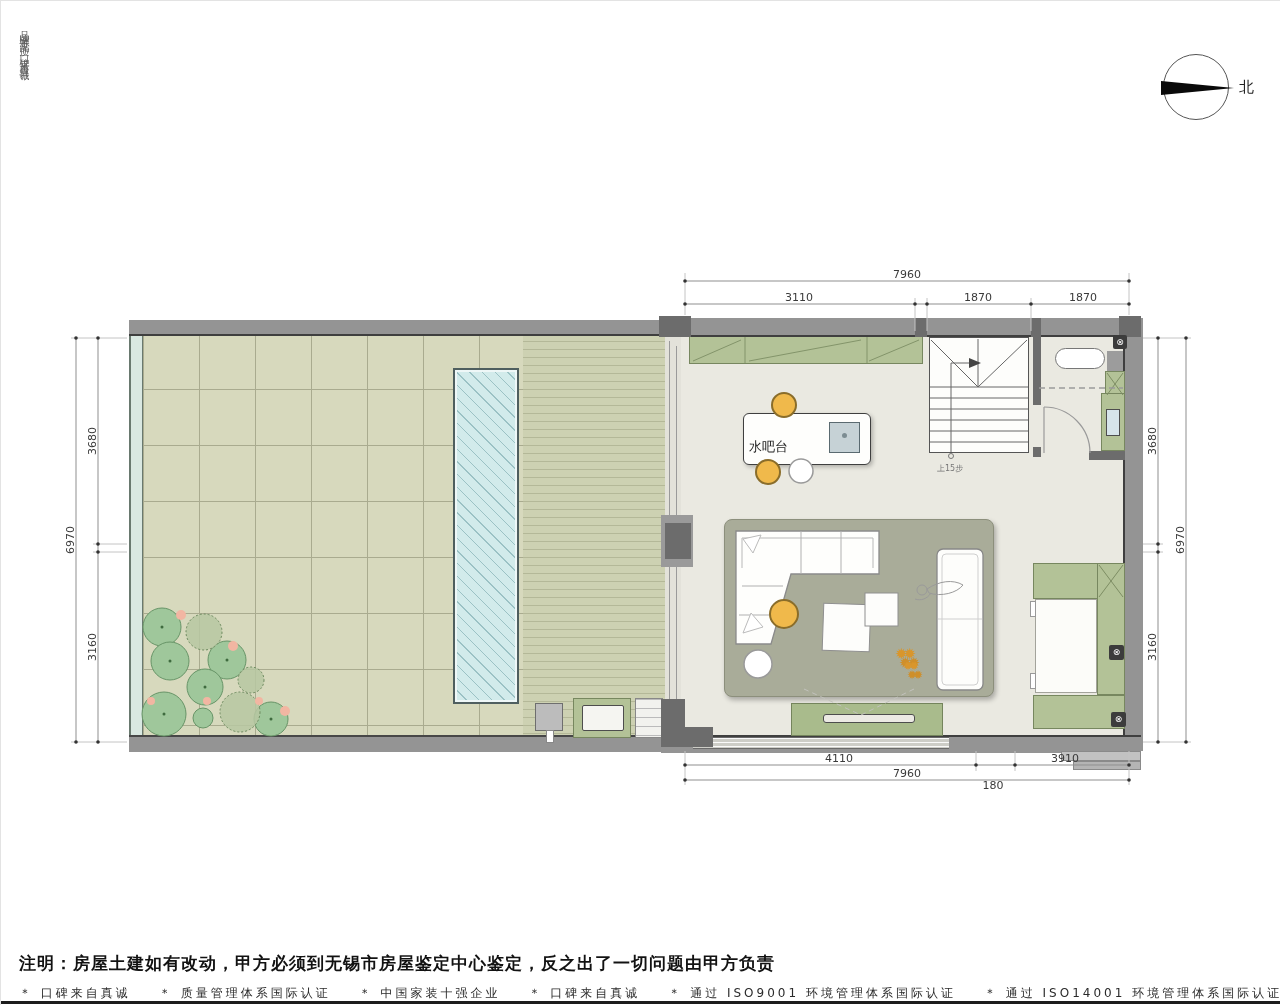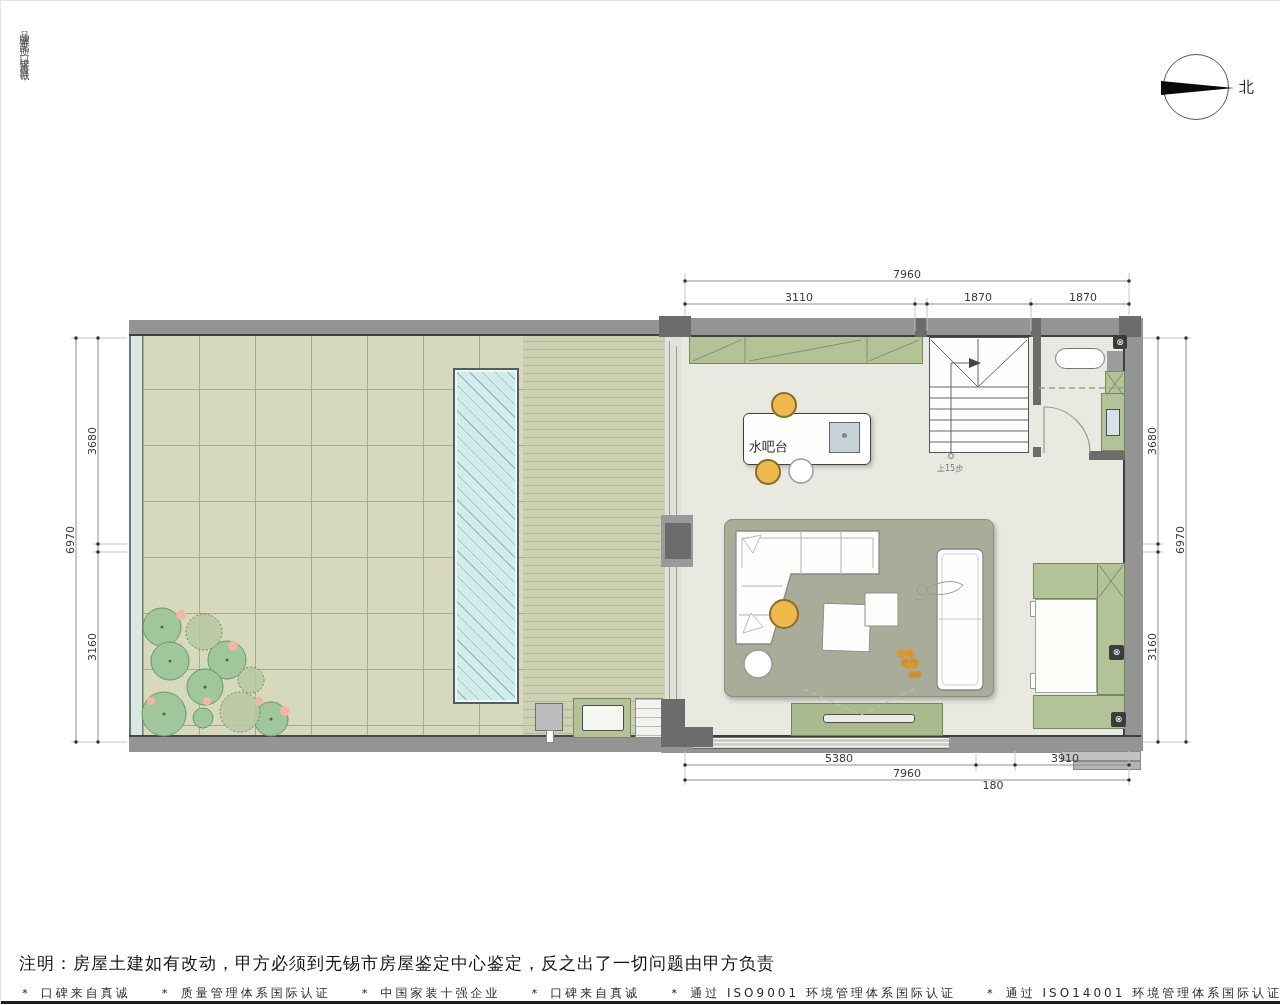--- a/index.html
+++ b/index.html
@@ -8,21 +8,21 @@
   .abs{position:absolute;}
   
   .dim{position:absolute;font-size:11px;color:#3a3a3a;white-space:nowrap;transform:translate(-50%,-50%);}
   .dim.v{transform:translate(-50%,-50%) rotate(-90deg);}
   
   .slogan{position:absolute;left:16px;top:22px;writing-mode:vertical-rl;font-size:10px;
           letter-spacing:3px;color:#5a5a5a;}
   .compass-circle{position:absolute;left:1162px;top:53px;width:64px;height:64px;
           border:1.5px solid #555;border-radius:50%;background:#fff;}
   .compass-label{position:absolute;left:1238px;top:77px;font-size:15px;color:#222;}
-  .note{position:absolute;left:18px;top:951px;font-size:17px;font-weight:normal;color:#121212;letter-spacing:1px;}
+  .note{position:absolute;left:18px;top:951px;font-size:17px;font-weight:bold;color:#121212;letter-spacing:1px;}
   .footer{position:absolute;left:18px;top:984px;width:1250px;display:flex;gap:28px;
           font-size:12px;color:#2a2a2a;letter-spacing:3px;white-space:nowrap;}
   .rule{position:absolute;left:0;top:1000px;width:1280px;height:3px;background:#1d1d1d;}
   
   .tile{background:#d7d9bd;
         background-image:linear-gradient(#a9ab8f 1px,transparent 1px),linear-gradient(90deg,#a9ab8f 1px,transparent 1px);
         background-size:56px 56px;}
   .deck{background:#cdd1b2;
         background-image:linear-gradient(#b4b898 1px,transparent 1px);background-size:8px 8px;}
   .pool{background:#d2ebeb;
@@ -305,21 +305,21 @@
           <circle cx="270" cy="718" r="1.5"></circle>
       </g>
     </g>
   </svg>
 
   <div class="dim" style="left:906px;top:273px;">7960</div>
   <div class="dim" style="left:798px;top:296px;">3110</div>
   <div class="dim" style="left:977px;top:296px;">1870</div>
   <div class="dim" style="left:1082px;top:296px;">1870</div>
 
-  <div class="dim" style="left:838px;top:757px;">5380</div>
+  <div class="dim" style="left:838px;top:757px;">4110</div>
   <div class="dim" style="left:992px;top:784px;">180</div>
   <div class="dim" style="left:1064px;top:757px;">3910</div>
   <div class="dim" style="left:906px;top:772px;">7960</div>
 
   <div class="dim v" style="left:69px;top:539px;">6970</div>
   <div class="dim v" style="left:91px;top:440px;">3680</div>
   <div class="dim v" style="left:91px;top:646px;">3160</div>
 
   <div class="dim v" style="left:1151px;top:440px;">3680</div>
   <div class="dim v" style="left:1151px;top:646px;">3160</div>

